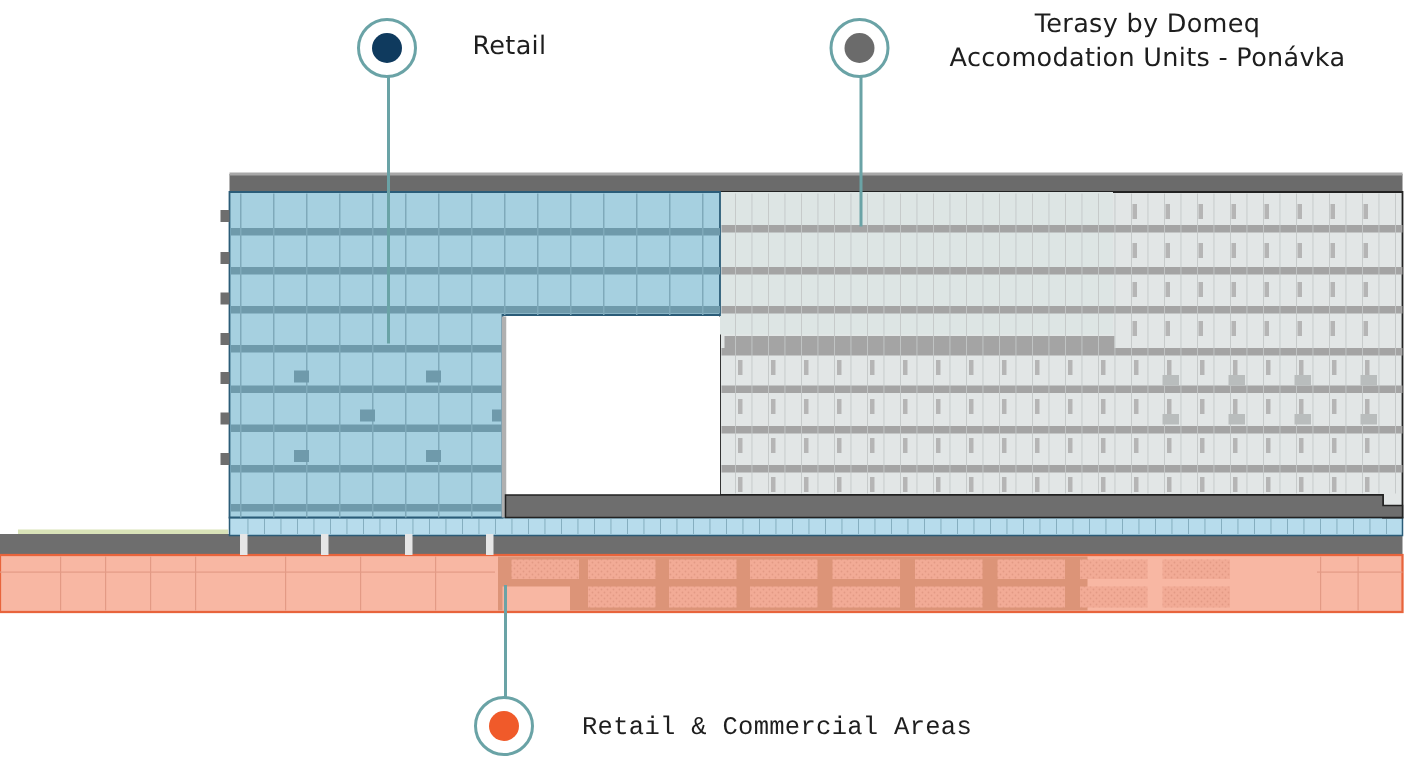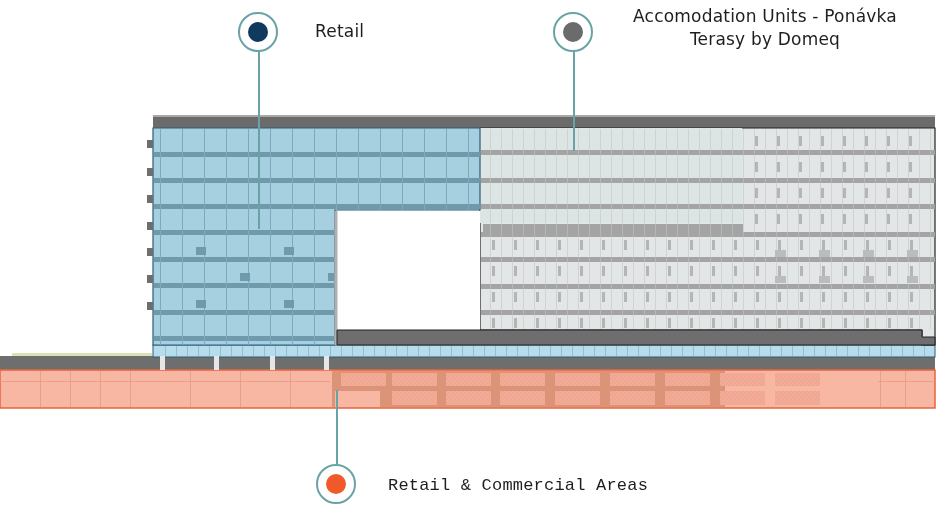--- a/index.html
+++ b/index.html
@@ -394,16 +394,16 @@
 </div>
 <div class="marker" style="left:553px; top:12px;">
   <div class="dot" style="background:#6b6b6b;"></div>
 </div>
 <div class="marker" style="left:316px; top:464px;">
   <div class="dot" style="background:#f05a2a;"></div>
 </div>
 
 <div class="lbl" style="left:315px; top:20px;">Retail</div>
 <div class="lbl" style="left:600px; top:5px; width:330px; text-align:center;">
+  <div>Terasy by Domeq</div>
   <div>Accomodation Units - Ponávka</div>
-  <div>Terasy by Domeq</div>
 </div>
 <div class="lbl" style="left:388px; top:474px;font-family:Liberation Mono, monospace;">Retail &amp; Commercial Areas</div>
 
 </body></html>

